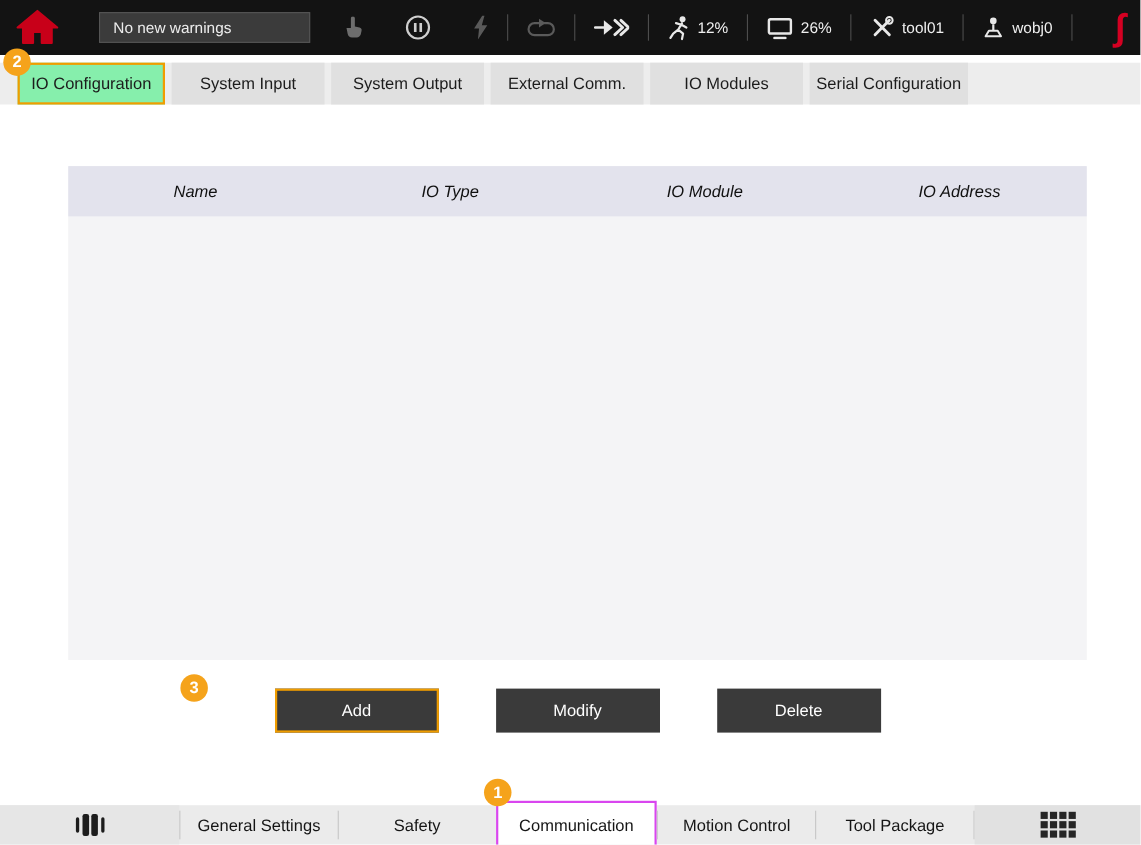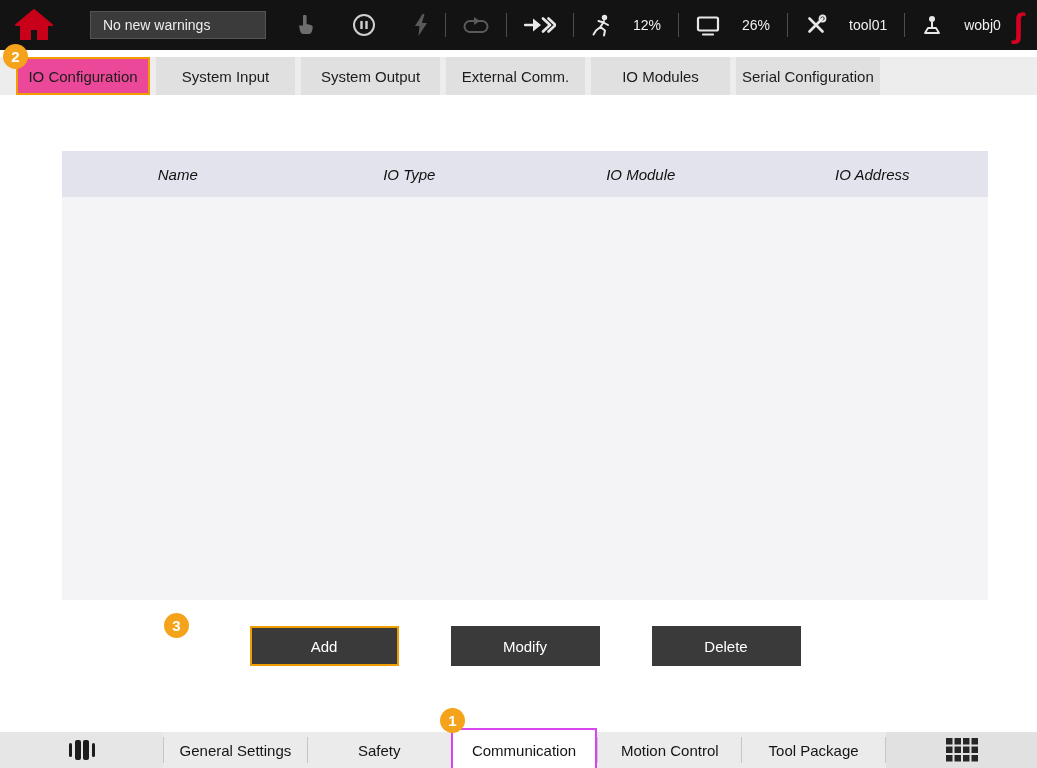--- a/index.html
+++ b/index.html
@@ -3,39 +3,39 @@
 <meta charset="utf-8">
 <style>
   html,body{margin:0;padding:0;background:#fff;}
   .screen{position:relative;width:1037px;height:768px;background:#ffffff;overflow:hidden;
           font-family:"Liberation Sans",sans-serif;color:#1a1a1a;}
 
   
   .topbar{position:absolute;top:0;left:0;right:0;height:50px;background:#131313;
           display:flex;align-items:center;padding:0 14px 0 10px;box-sizing:border-box;}
   .home-btn{width:48px;height:42px;display:flex;align-items:center;justify-content:center;cursor:pointer;flex-shrink:0;}
-  .warnbox{margin-left:32px;width:176px;height:28px;background:#3b3b3b;border:1px solid #555;
+  .warnbox{margin-left:32px;width:192px;height:28px;background:#3b3b3b;border:1px solid #555;
            color:#ededed;font-size:14px;display:flex;align-items:center;padding-left:12px;
            box-sizing:border-box;flex-shrink:0;}
   .tb{flex:1;display:flex;align-items:center;gap:17px;margin-left:30px;min-width:0;}
   .tb > *{flex-shrink:0;}
-  .grp{display:flex;align-items:center;gap:22px;}
+  .grp{display:flex;align-items:center;gap:7px;}
   .grp.wide{gap:38px;}
   .sep{width:1px;height:24px;background:#4d4d4d;}
   .tbtext{color:#f0f0f0;font-size:14px;}
   .tbicon{display:flex;align-items:center;justify-content:center;}
   .logo{font-size:34px;font-weight:bold;font-style:italic;color:#d40022;line-height:1;
         margin-left:10px;flex-shrink:0;}
 
   
   .tabbar{position:absolute;top:57px;left:0;right:0;height:38px;background:#ededed;
           display:flex;gap:6px;padding-left:16px;box-sizing:border-box;}
   .tab{min-width:139px;padding:0 6px;box-sizing:border-box;background:#e0e0e0;
        display:flex;align-items:center;justify-content:center;font-size:15px;color:#1c1c1c;cursor:pointer;}
-  .tab.active{background:#ec4899;border:2px solid #f09d00;min-width:134px;}
+  .tab.active{background:#86efac;border:2px solid #f09d00;min-width:134px;}
 
   
   .thead{position:absolute;left:62px;top:151px;width:926px;height:46px;background:#e3e3ed;
          display:grid;grid-template-columns:repeat(4,1fr);align-items:center;}
   .thead .col{text-align:center;font-size:15px;color:#111;font-style:italic;}
   .tbody{position:absolute;left:62px;top:197px;width:926px;height:403px;background:#f4f4f6;}
 
   
   .btnrow{position:absolute;left:62px;top:626px;width:926px;display:flex;justify-content:center;gap:52px;}
   .btn{width:149px;height:40px;background:#3a3a3a;color:#ffffff;font-size:15px;border:none;

